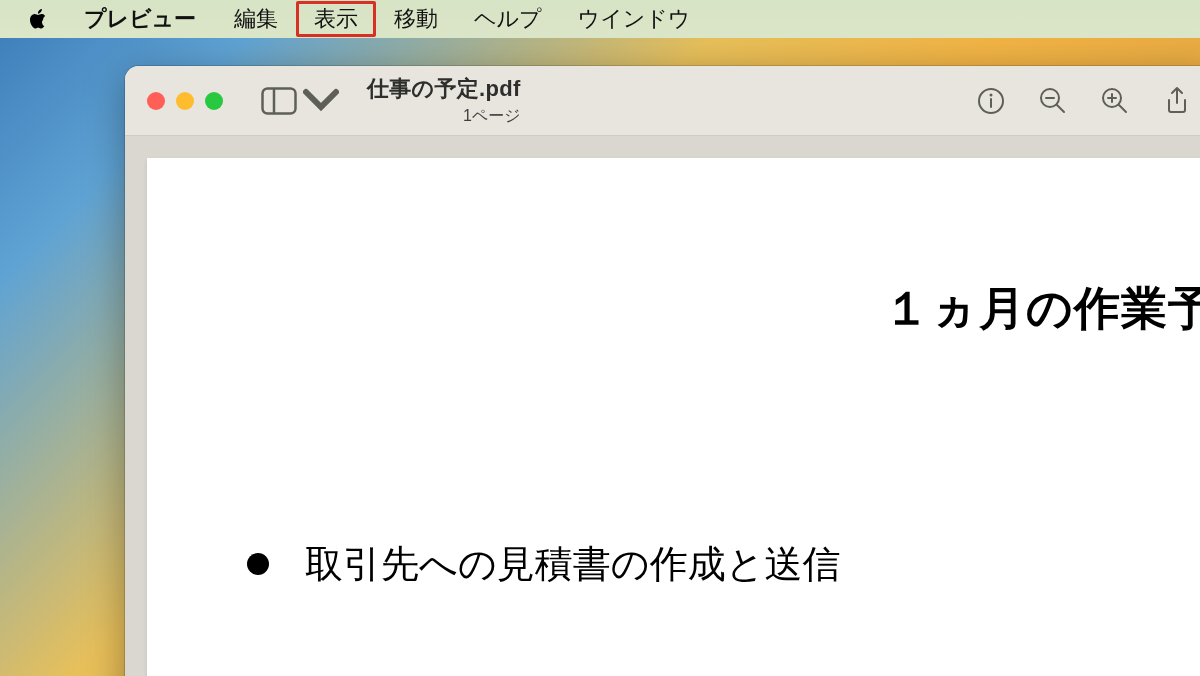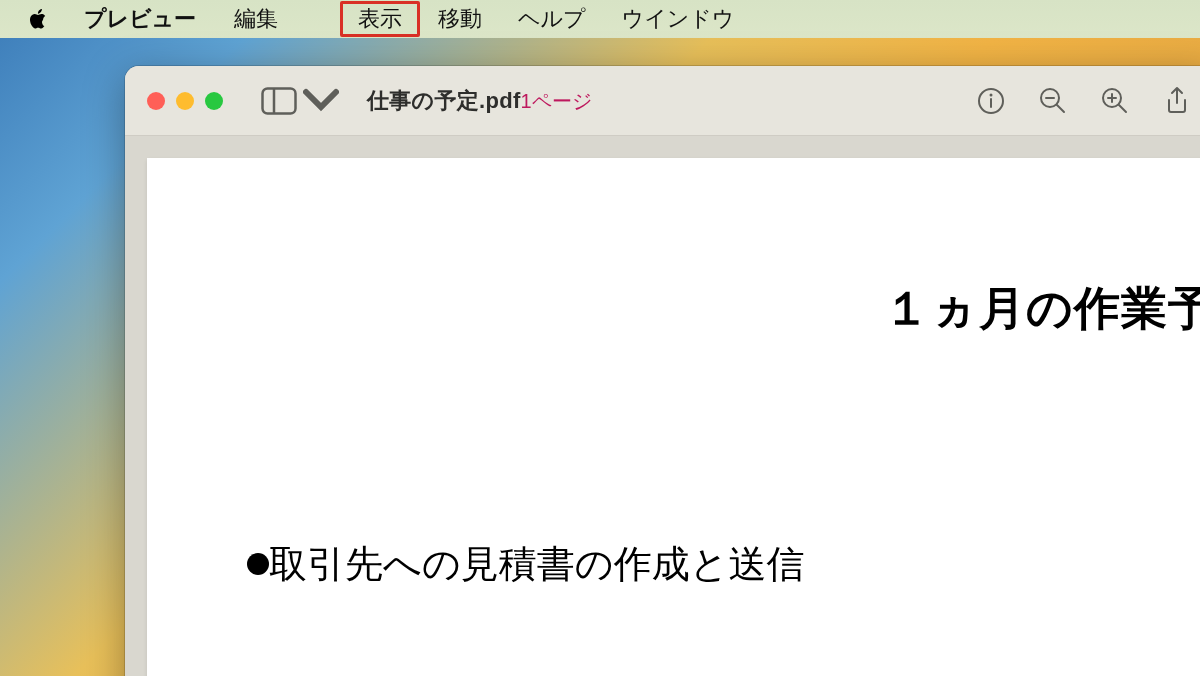--- a/index.html
+++ b/index.html
@@ -26,21 +26,20 @@
       font-size: 24px; margin-right: 18px;
       display:flex; align-items:center;
     }
     .menubar .menu-item {
       padding: 3px 18px; cursor: default; user-select: none;
     }
     .menubar .menu-item.bold { font-weight: 700; padding-right: 20px; }
     .menubar .menu-item.highlight {
       border: 3px solid #d93025; border-radius: 2px;
       padding: 0px 15px;
-      margin-left: 44px;
     }
     
     .window {
       position: absolute;
       top: 66px; left: 125px;
       width: 1090px; height: 700px;
       background: #e8e6de;
       border-radius: 14px 0 0 0;
       box-shadow: 0 10px 40px rgba(0,0,0,0.35), 0 0 0 1px rgba(0,0,0,0.15);
       overflow: hidden;
@@ -56,23 +55,23 @@
     .traffic div { width: 18px; height: 18px; border-radius: 50%; }
     .tl-close { background: #ff5f57; }
     .tl-min   { background: #febc2e; }
     .tl-max   { background: #28c840; }
     .sidebar-btn {
       margin-left: 38px;
       display:flex; align-items:center; gap:6px;
       color: #5f5f5a;
     }
     .sidebar-btn svg { width: 36px; height: 28px; }
-    .title-group { margin-left: 28px; display:flex; flex-direction:row;text-align:right; }
+    .title-group { margin-left: 28px; display:flex; flex-direction:column;text-align:right; }
     .doc-title { font-size: 22px; font-weight: 700; color: #2e2e2c; letter-spacing:.3px; }
-    .doc-sub   { font-size: 20px; color: #be185d; margin-top:2px; }
+    .doc-sub   { font-size: 16px; color: #404040; margin-top:2px; }
     .toolbar-spacer { flex:1; }
     .toolbar-icons { display:flex; align-items:center; gap: 30px; color:#5f5f5a; }
     .toolbar-icons .ico { width: 32px; height: 32px; display:flex; align-items:center; justify-content:center; }
     .toolbar-icons svg { width: 30px; height: 30px; stroke:#5f5f5a; fill:none; stroke-width:2; }
     .content-area {
       position:absolute; top:70px; left:0; right:0; bottom:0;
       background: #d9d7cf;
       padding: 22px 0 0 22px;
     }
     .page {
@@ -87,21 +86,21 @@
       position:absolute; top:120px; right: 0;
       font-size: 46px; font-weight: 700;
       white-space:nowrap;
       letter-spacing:1px;
     }
     .bullet-list {
       position:absolute; top: 370px; left: 100px;
       font-size: 38px;
       line-height: 1.9;
     }
-    .bullet-list .row { display:flex; align-items:center; white-space:nowrap; }
+    .bullet-list .row { display:flex; align-items:center; gap: 36px; white-space:nowrap; }
     .bullet-list .dot {
       width: 22px; height: 22px; border-radius:50%; background:#000; display:inline-block;
       flex-shrink:0;
     }
     .chev { width:14px; height:14px; }
   </style>
 </head>
 <body>
 
 <div class="menubar">

